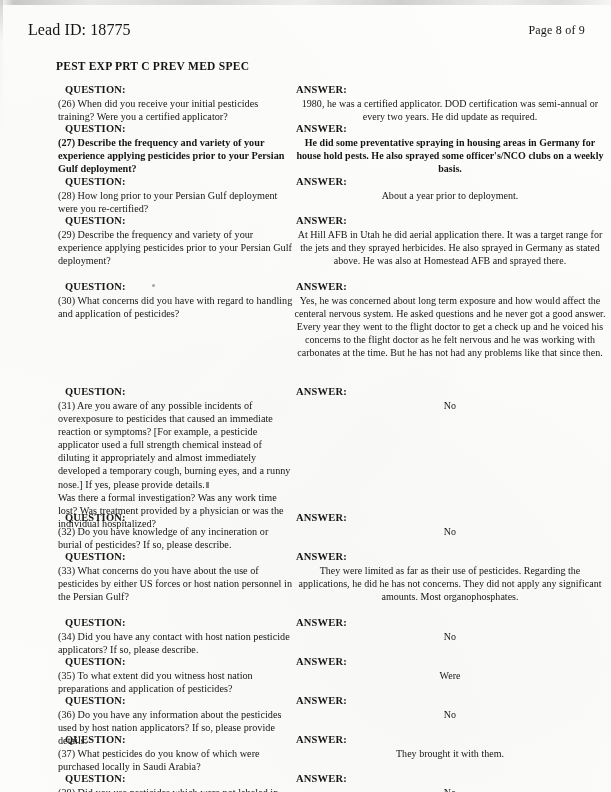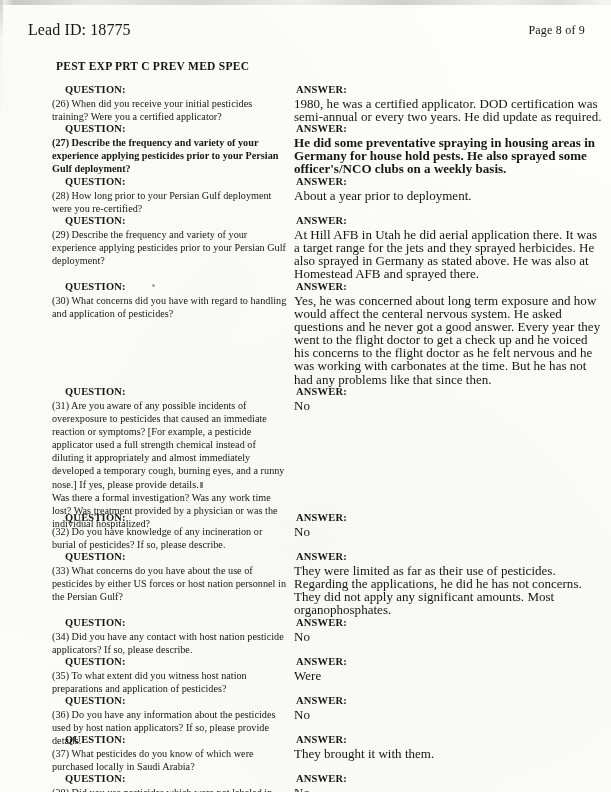--- a/index.html
+++ b/index.html
@@ -131,35 +131,36 @@
     font-weight: bold;
     letter-spacing: 0.2px;
   }
 
   .qa-cols {
     position: relative;
     width: 611px;
   }
   .col-question {
     position: absolute;
-    left: 40px;
+    left: 46px;
     top: 0;
     width: 236px;
     font-size: 10.2px;
     line-height: 13.1px;
     letter-spacing: 0.02px;
   }
   .col-answer {
     position: absolute;
     left: 282px;
     top: 0;
     width: 312px;
-    font-size: 13px;
+    font-size: 10px;
     line-height: 13.1px;
     letter-spacing: 0.02px;
+    text-align: center;
   }
   .col-question p,
   .col-answer p {
     margin: 0;
   }
 
   
   .speck {
     display: inline-block;
     width: 3px;

